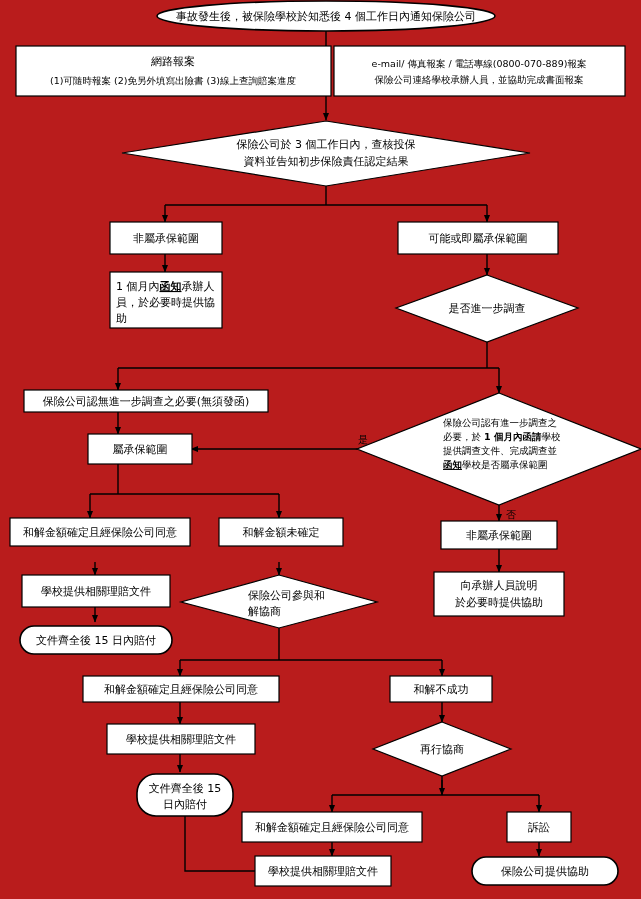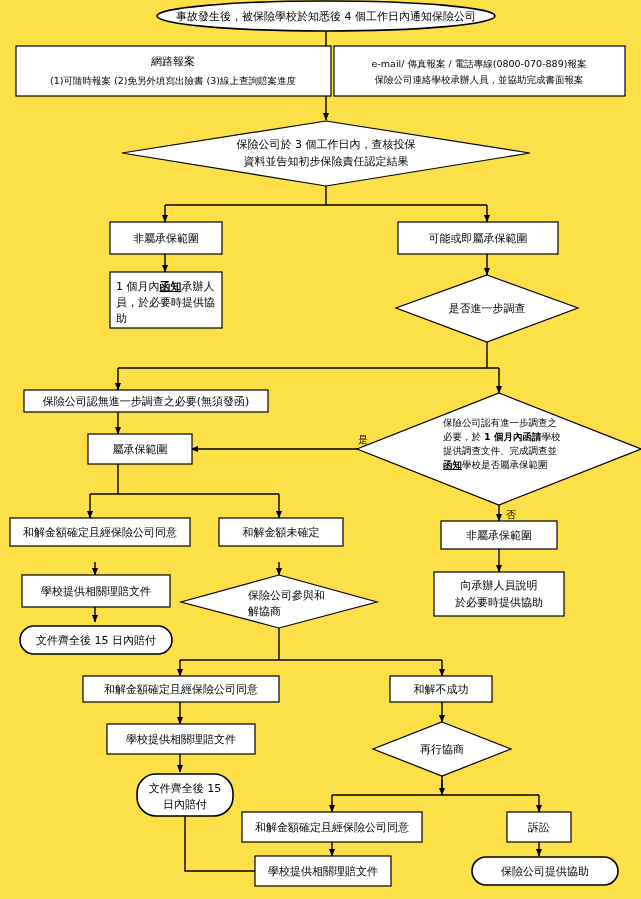--- a/index.html
+++ b/index.html
@@ -1,17 +1,17 @@
 <!DOCTYPE html>
 <html><head>
 <meta charset="utf-8">
 <style>
   html,body{margin:0;padding:0;background:#ffffff;}
   body{font-family:"DejaVu Sans","Liberation Sans",sans-serif;}
-  #chart-root{position:relative;width:641px;height:899px;background:#fde047;overflow:hidden;}
+  #chart-root{position:relative;width:641px;height:899px;background:#b91c1c;overflow:hidden;}
   svg.flow{position:absolute;top:0;left:0;width:641px;height:899px;}
   .shape{fill:#ffffff;stroke:#000000;stroke-width:1.2;}
   .shape-term{fill:#ffffff;stroke:#000000;stroke-width:1.6;}
   .conn{stroke:#000000;stroke-width:1.4;fill:none;}
   .nodeText{font-family:"DejaVu Sans","Liberation Sans",sans-serif;font-size:11px;fill:#000000;text-anchor:middle;dominant-baseline:middle;}
   .nodeText.small{font-size:9.5px;}
   .nodeText.left{text-anchor:start;}
   .edgeLabel{font-family:"DejaVu Sans","Liberation Sans",sans-serif;font-size:10px;fill:#000000;text-anchor:middle;}
   .bold{font-weight:bold;}
   .boldu{font-weight:bold;text-decoration:underline;}

